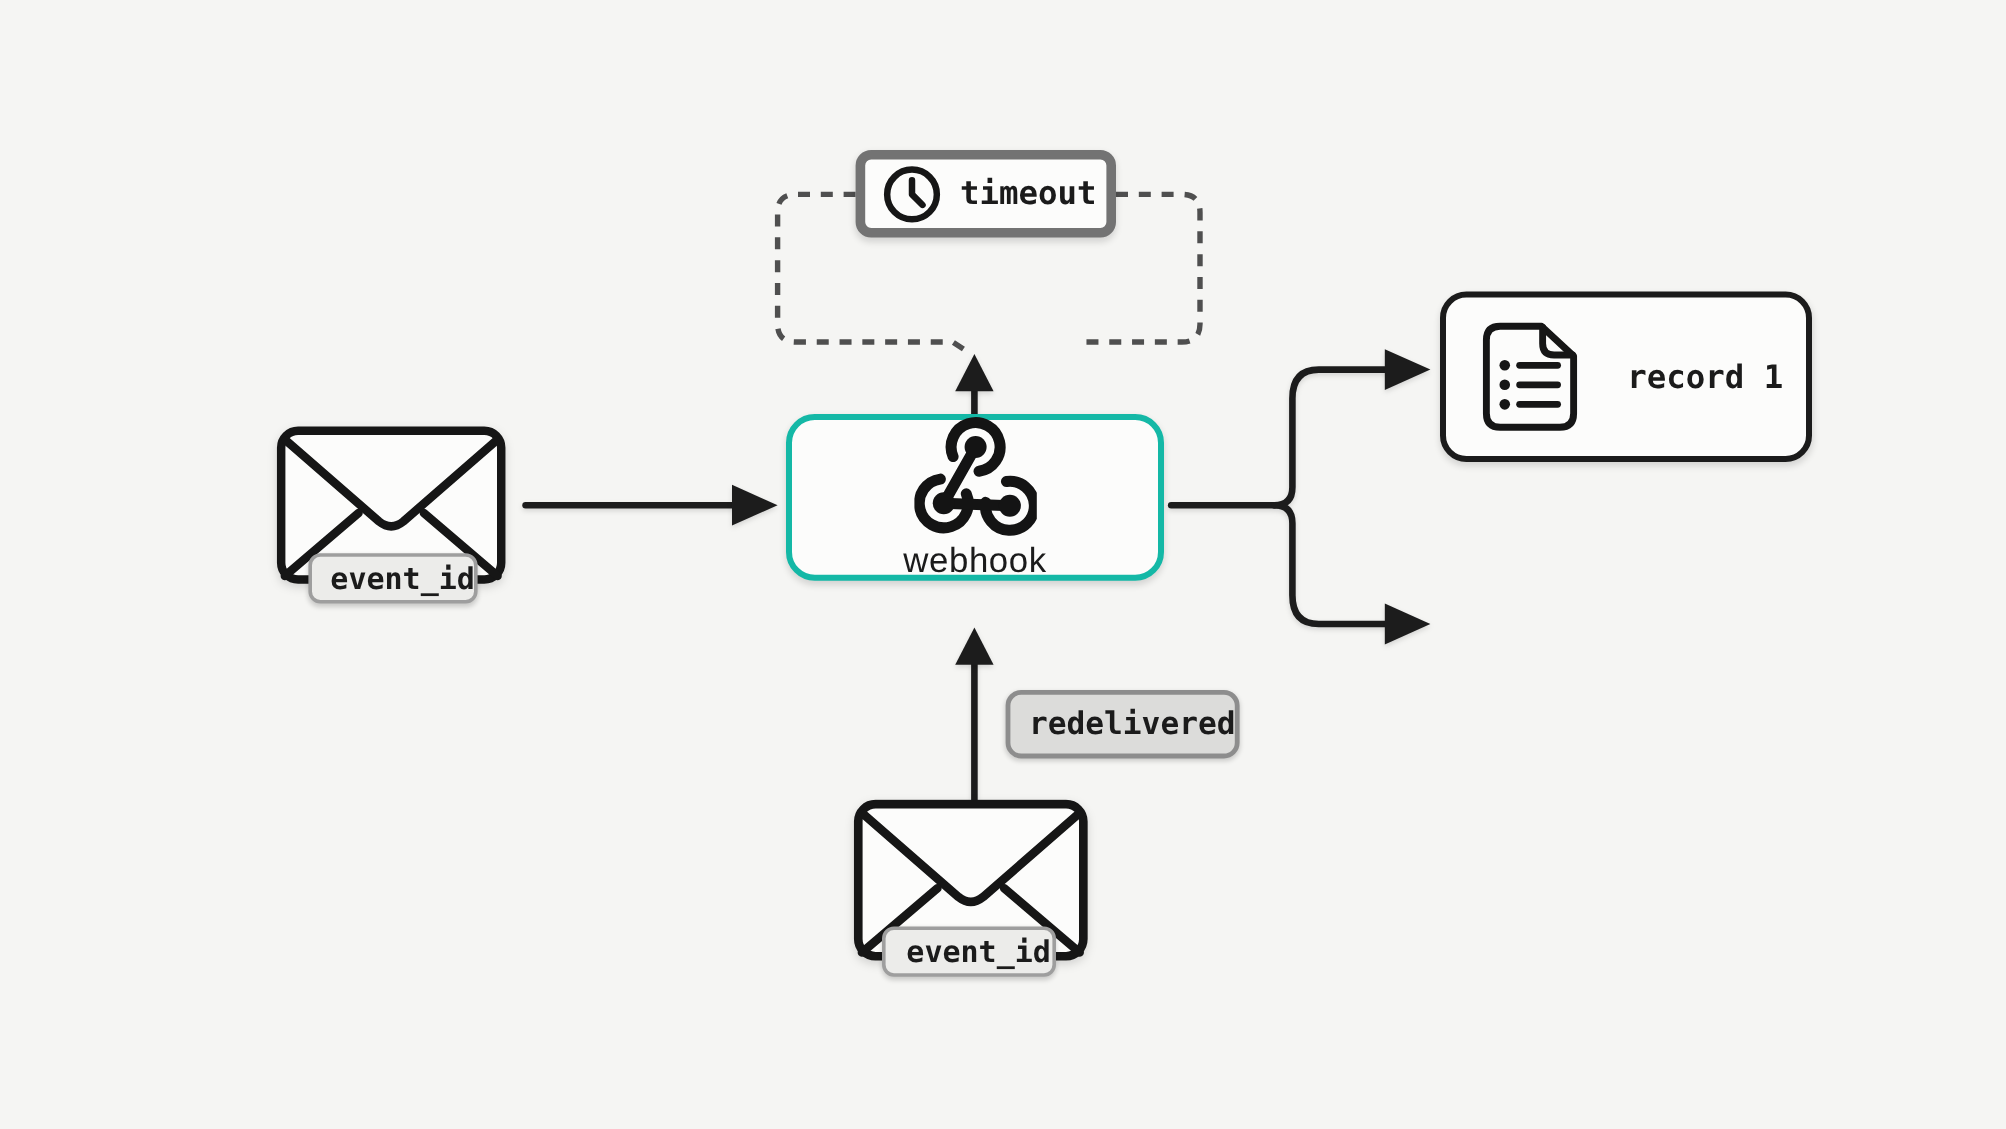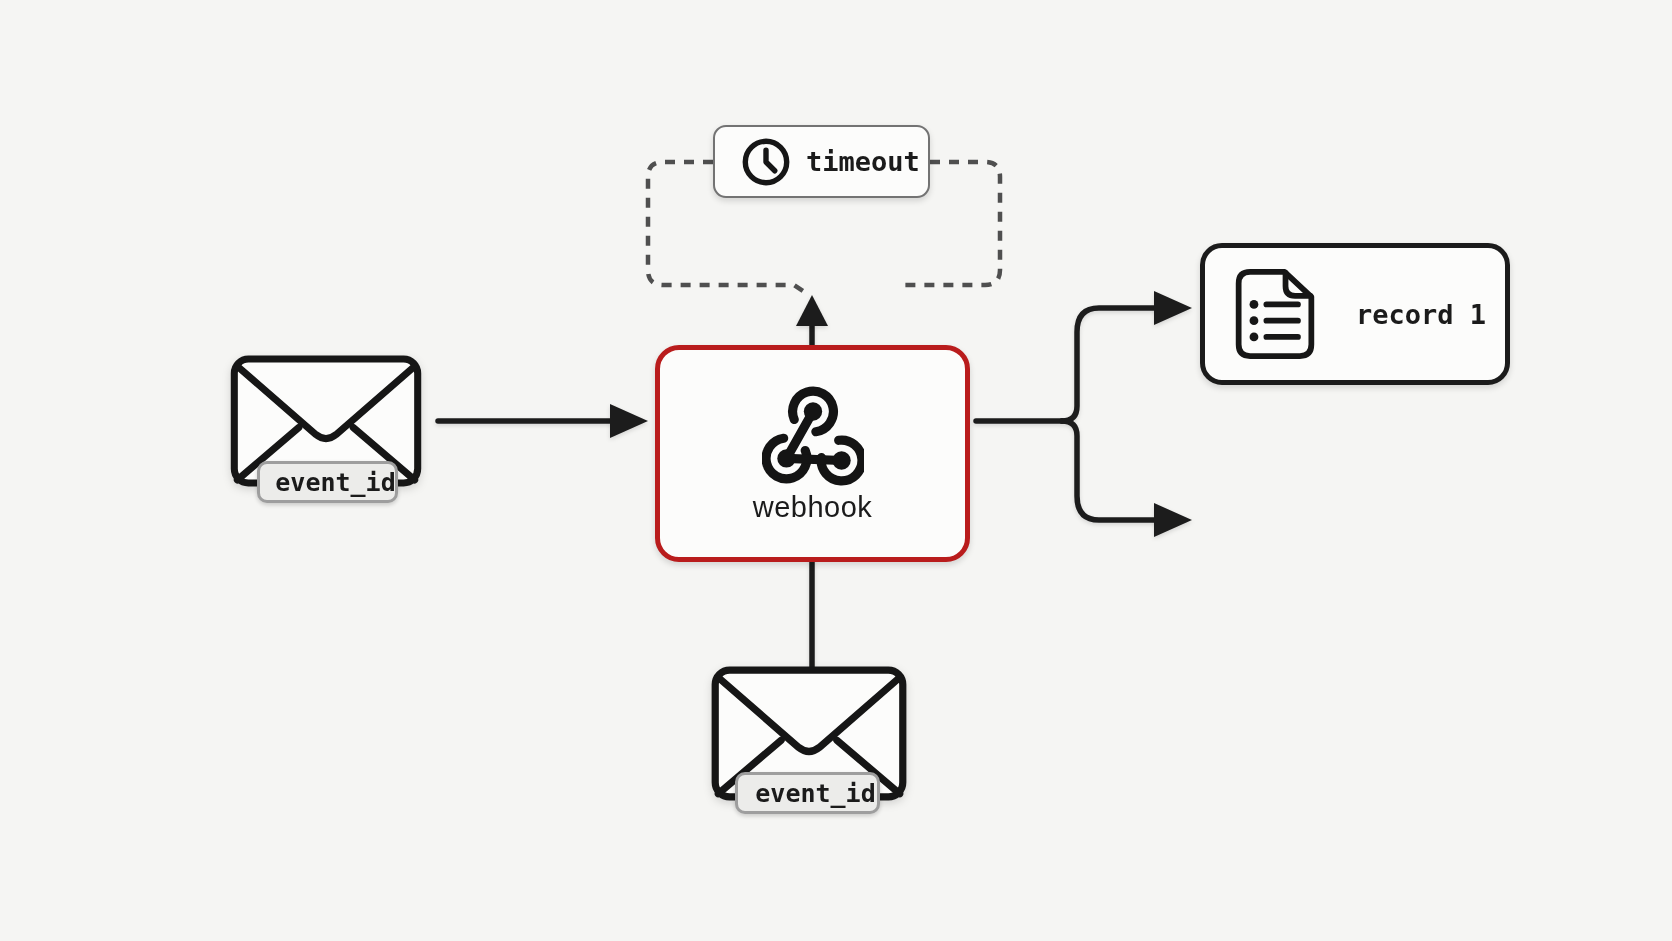--- a/index.html
+++ b/index.html
@@ -17,26 +17,26 @@
   .node-box {
     position: absolute;
     box-sizing: border-box;
     background: #fcfcfb;
     display: flex;
     align-items: center;
     box-shadow: 0 3px 6px rgba(0,0,0,0.14);
   }
   .timeout-box {
     left: 713px; top: 125px; width: 217px; height: 73px;
-    border: 2px solid #737373; border-radius: 13px;
-    gap: 13px; padding-left: 24px;
+    border: 8px solid #737373; border-radius: 13px;
+    gap: 13px; padding-left: 12px;
   }
   .webhook-box {
-    left: 655px; top: 345px; width: 315px; height: 217px;
-    border: 5px solid #b91c1c; border-radius: 24px;
+    left: 655px; top: 345px; width: 315px; height: 139px;
+    border: 5px solid #14b8a6; border-radius: 24px;
     flex-direction: column; justify-content: center; gap: 4px;
     padding-top: 2px;
   }
   .record-box {
     left: 1200px; width: 310px;
     border: 5px solid #1b1b1b; border-radius: 22px;
     padding-left: 26px; gap: 32px;
   }
   #record-1-box { top: 243px; height: 142px; gap: 37px; }
   #record-2-box { top: 453px; height: 144px; }
@@ -165,14 +165,15 @@
       <path d="M8,12 L85,79 Q95,87 105,79 L182,12"></path>
       <line x1="7" y1="124" x2="68" y2="72"></line>
       <line x1="183" y1="124" x2="122" y2="72"></line>
     </g>
   </svg>
 
   <div class="badge" id="event-id-badge-left">event_id</div>
 
   <div class="badge" id="event-id-badge-bottom">event_id</div>
 
+  <div class="badge" id="redelivered-badge">redelivered</div>
 
 </div>
 
 </body></html>

